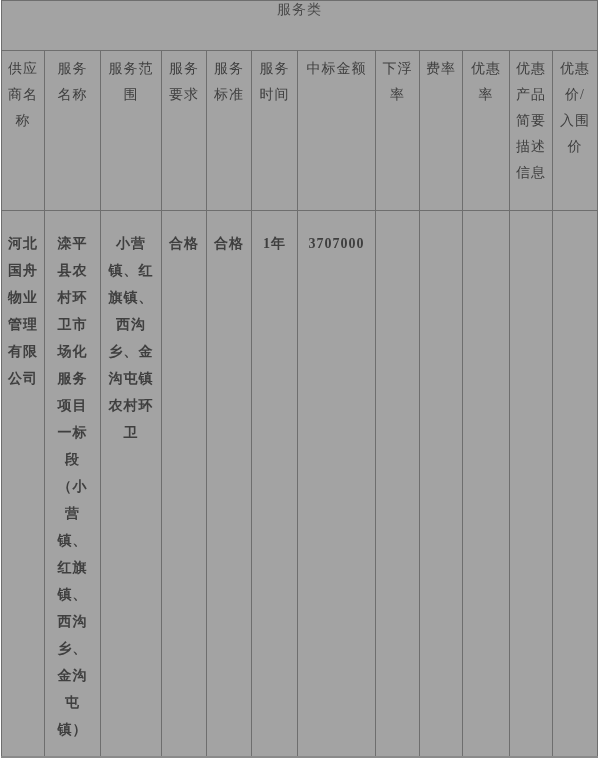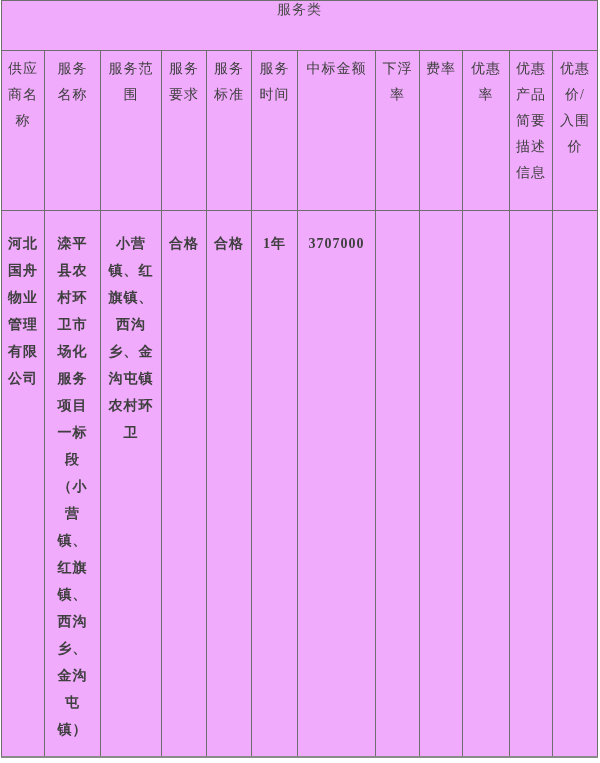--- a/index.html
+++ b/index.html
@@ -25,21 +25,21 @@
     width: 596px;
     border-collapse: collapse;
     table-layout: fixed;
     border-top: 1px solid #b3b3b3;
     border-bottom: 2px solid #8a8a8a;
     border-left: 1px solid #707070;
     border-right: 1px solid #707070;
   }
   table.award-table td {
     border: 1px solid #6e6e6e;
-    background: #f0abfc;
+    background: #a3a3a3;
     text-align: center;
     vertical-align: top;
     font-size: 14px;
     letter-spacing: 1px;
     white-space: pre-line;
     word-break: break-all;
     padding: 0 2px;
     box-sizing: border-box;
     overflow: hidden;
   }

